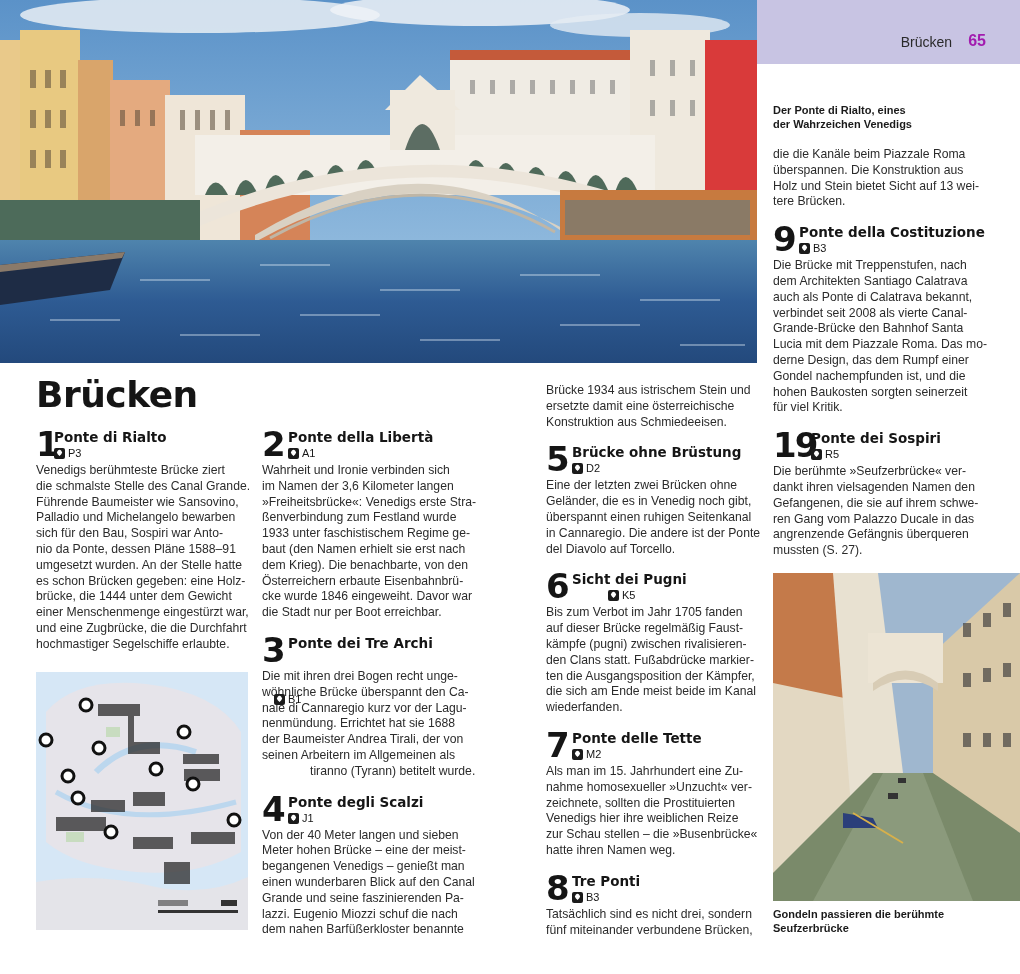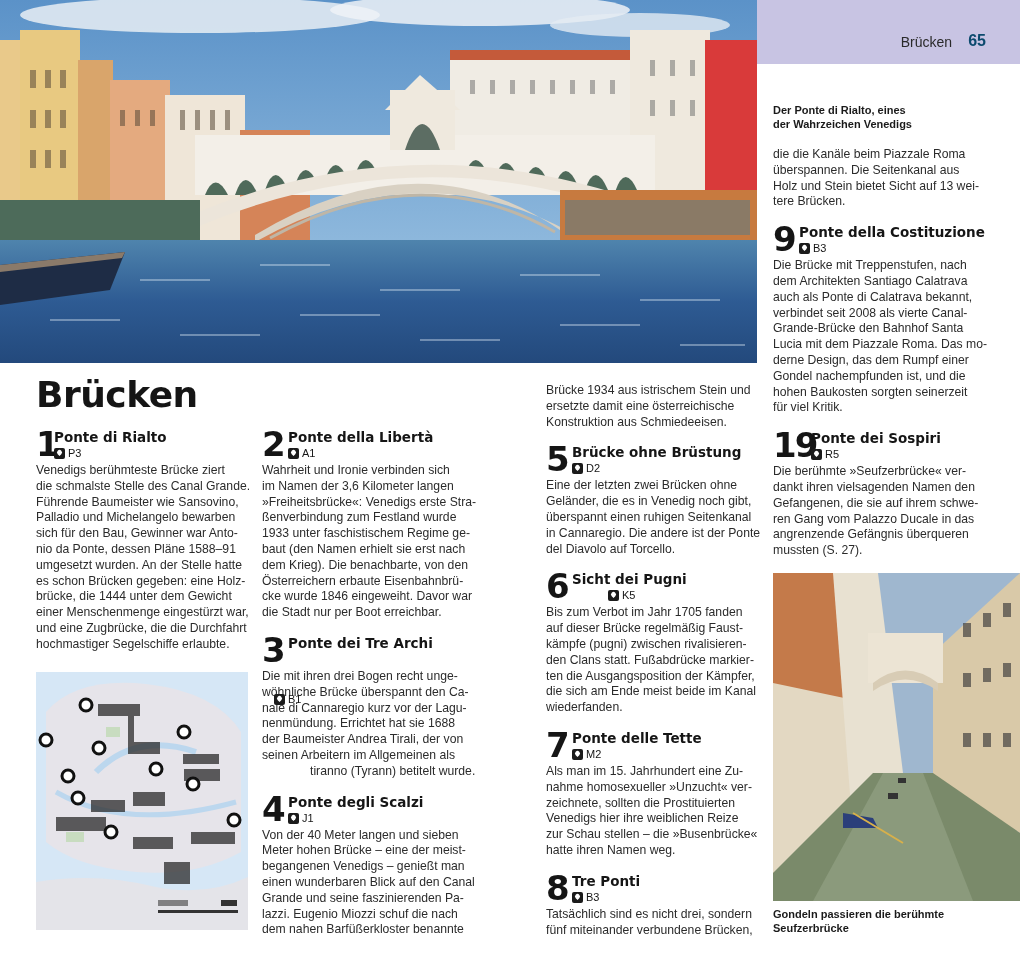--- a/index.html
+++ b/index.html
@@ -2,21 +2,21 @@
 <html><head>
 <meta charset="utf-8">
 <style>
   * { box-sizing: border-box; margin: 0; padding: 0; }
   html, body { width: 1020px; height: 974px; background: #ffffff; overflow: hidden; }
   body { position: relative; font-family: "DejaVu Sans", "Liberation Sans", sans-serif; color: #1f1f1f; }
 
   
   .header-band { position: absolute; left: 757px; top: 0; width: 263px; height: 64px; background: #c8c4e3; }
   .header-band .section { position: absolute; right: 68px; top: 34px; font-size: 14px; color: #2a2a2a; font-family: "Liberation Sans", sans-serif; }
-  .header-band .page-num { position: absolute; right: 34px; top: 32px; font-size: 16px; font-weight: bold; color: #0c4a6e; font-family: "Liberation Sans", sans-serif; }
+  .header-band .page-num { position: absolute; right: 34px; top: 32px; font-size: 16px; font-weight: bold; color: #a21caf; font-family: "Liberation Sans", sans-serif; }
 
   
   .hero { position: absolute; left: 0; top: 0; width: 757px; height: 363px; overflow: hidden; background: #6fa3cf; }
   .hero svg { display: block; width: 757px; height: 363px; }
 
   .caption { position: absolute; font-family: "Liberation Sans", sans-serif; font-weight: bold; font-size: 11px; line-height: 14px; color: #1a1a1a; }
 
   .page-title { position: absolute; left: 36px; top: 374px; font-family: "DejaVu Sans", sans-serif; font-weight: bold; font-size: 36px; letter-spacing: -0.5px; color: #151515; }
 
   .column { position: absolute; }
@@ -168,21 +168,21 @@
       <span class="entry-ref" style="left:18px;">
         <span class="pin"></span>
         <span>P3</span>
       </span>
     </div>
     <div class="entry-body">
       <div>Venedigs berühmteste Brücke ziert</div>
       <div>die schmalste Stelle des Canal Grande.</div>
       <div>Führende Baumeister wie Sansovino,</div>
       <div>Palladio und Michelangelo bewarben</div>
-      <div>sich für den Bau, Gewinner war Anto-</div>
+      <div>sich für den Bau, Sospiri war Anto-</div>
       <div>nio da Ponte, dessen Pläne 1588–91</div>
       <div>umgesetzt wurden. An der Stelle hatte</div>
       <div>es schon Brücken gegeben: eine Holz-</div>
       <div>brücke, die 1444 unter dem Gewicht</div>
       <div>einer Menschenmenge eingestürzt war,</div>
       <div>und eine Zugbrücke, die die Durchfahrt</div>
       <div>hochmastiger Segelschiffe erlaubte.</div>
     </div>
   </div>
 </div>
@@ -368,21 +368,21 @@
     <div class="entry-body">
       <div>Tatsächlich sind es nicht drei, sondern</div>
       <div>fünf miteinander verbundene Brücken,</div>
     </div>
   </div>
 </div>
 
 <div class="column" style="left:773px; top:147px; width:225px;">
   <div class="text-block">
     <div>die die Kanäle beim Piazzale Roma</div>
-    <div>überspannen. Die Seitenkanal aus</div>
+    <div>überspannen. Die Konstruktion aus</div>
     <div>Holz und Stein bietet Sicht auf 13 wei-</div>
     <div>tere Brücken.</div>
   </div>
 
   <div class="entry" style="margin-top:14px;">
     <div class="entry-head">
       <span class="entry-num">9</span>
       <span class="entry-title" style="left:26px;">Ponte della Costituzione</span>
       <span class="entry-ref" style="left:26px;">
         <span class="pin"></span>

